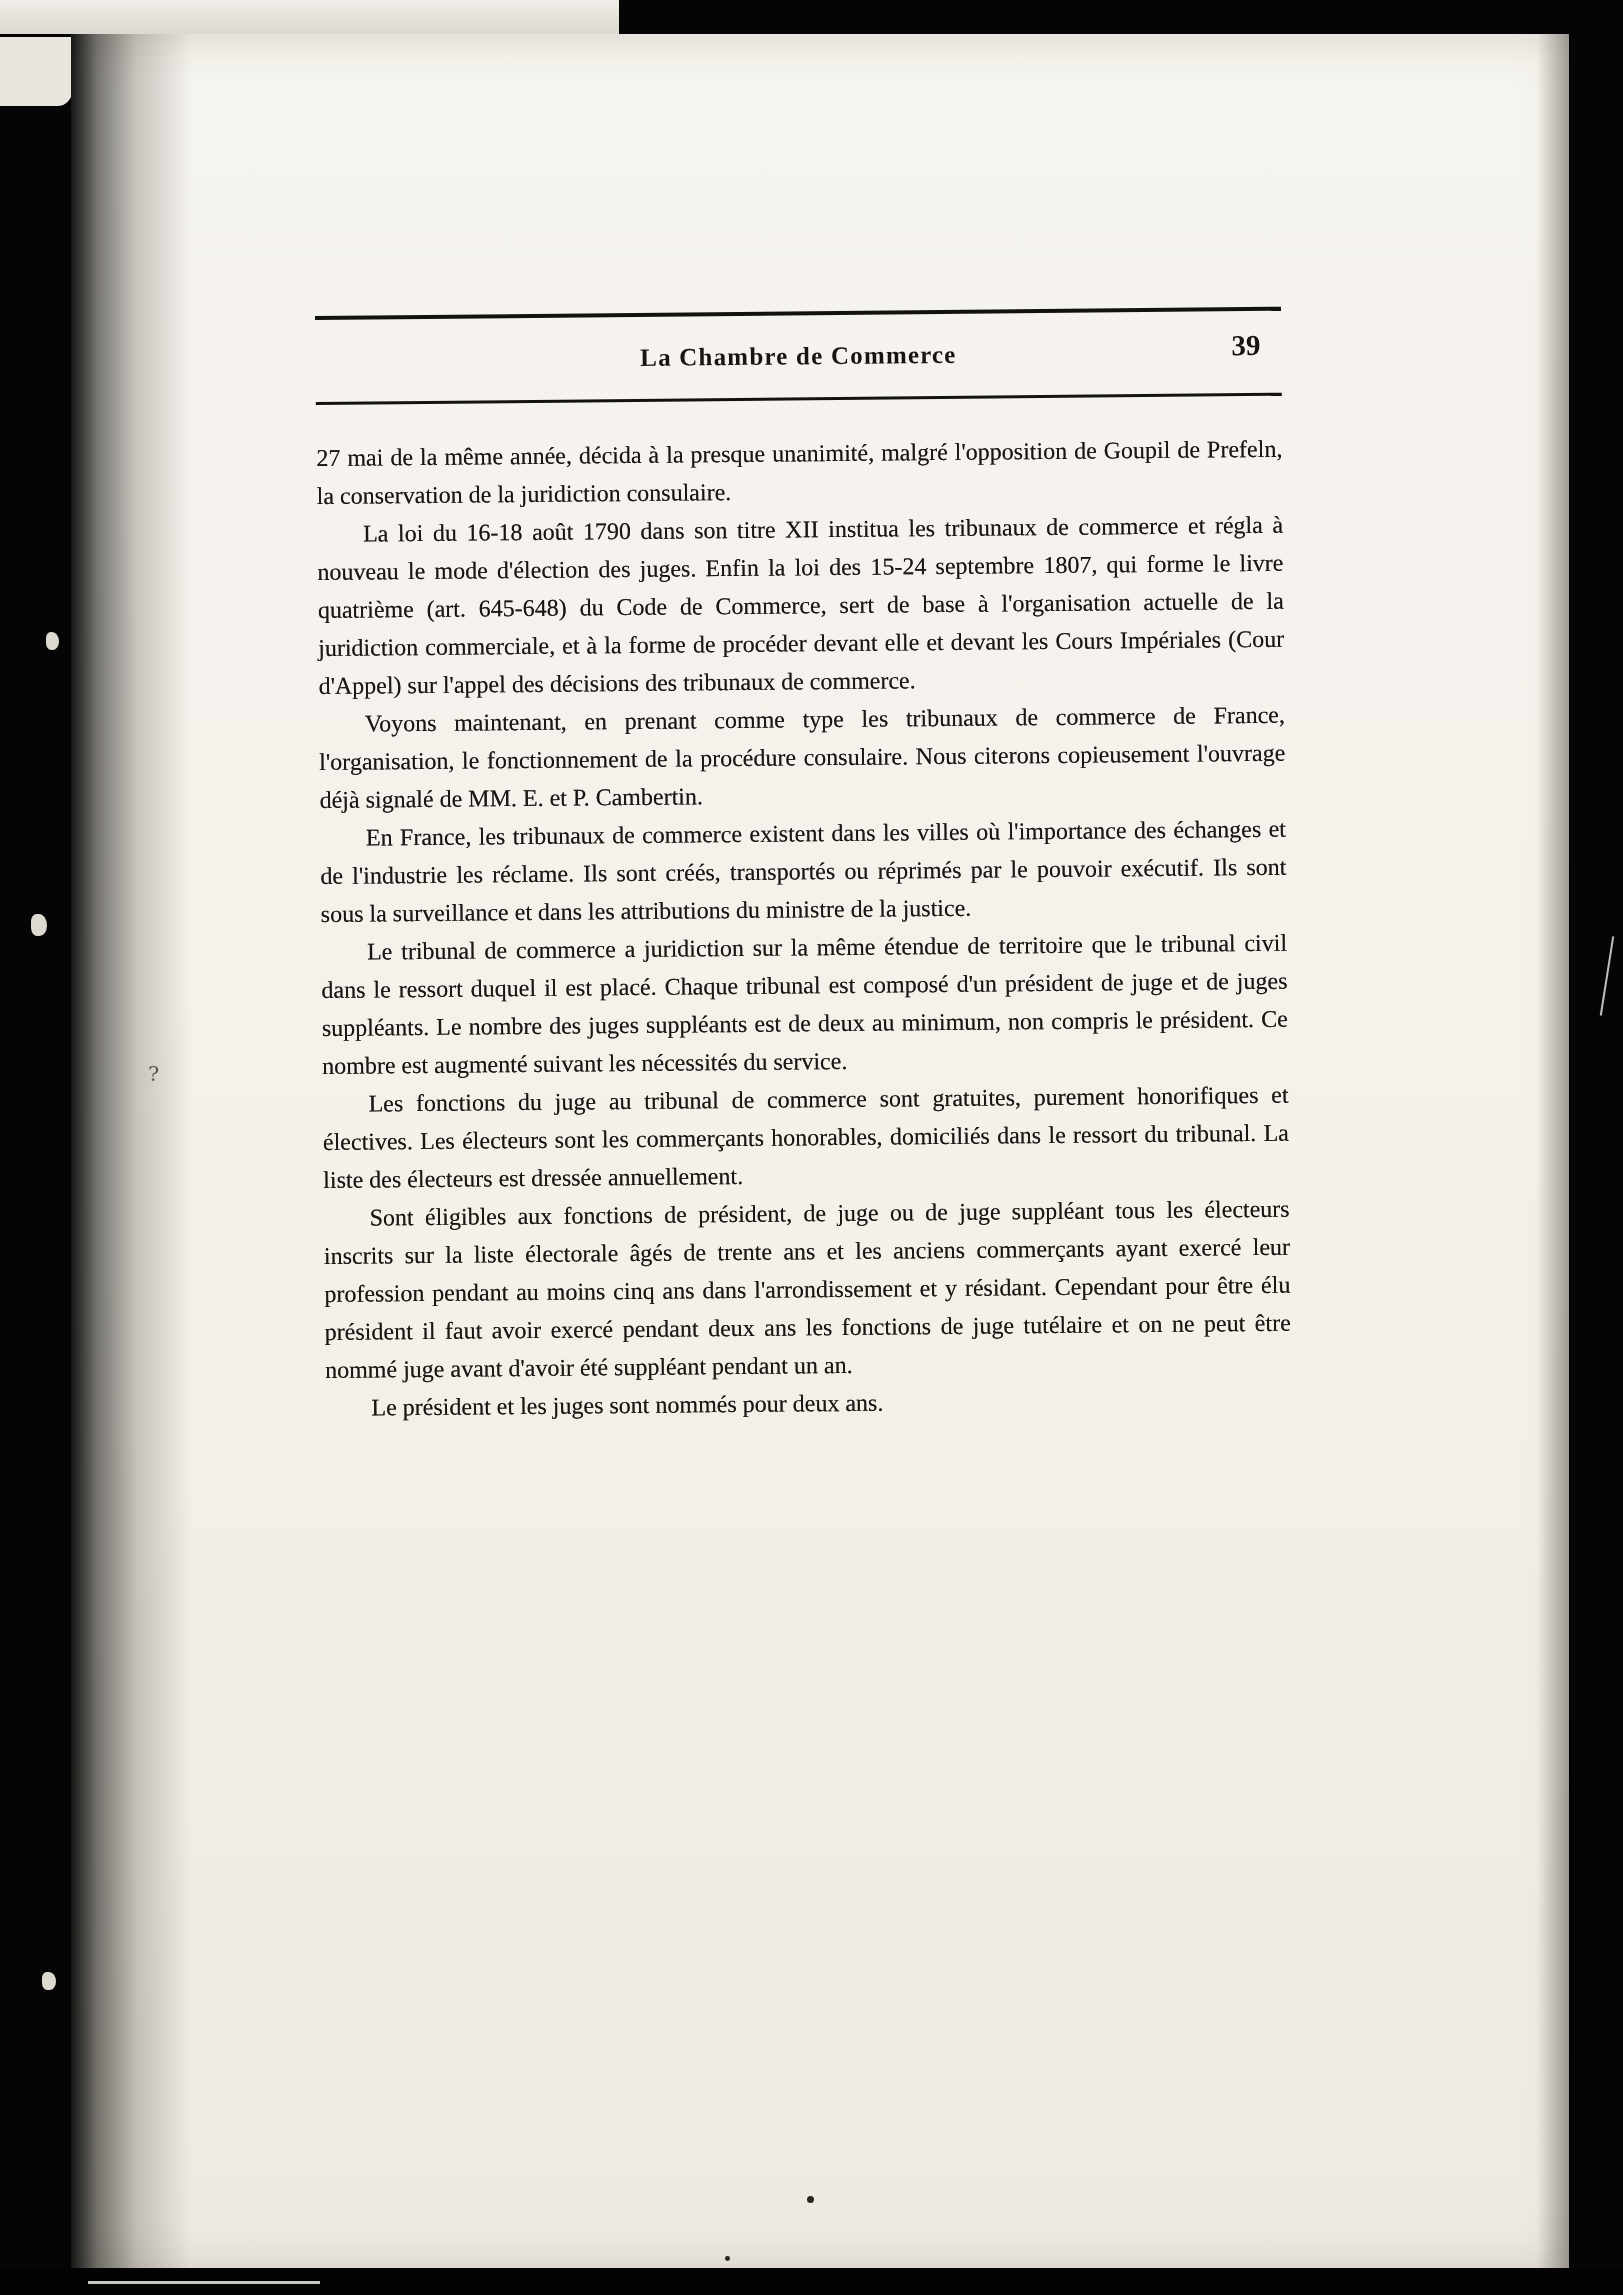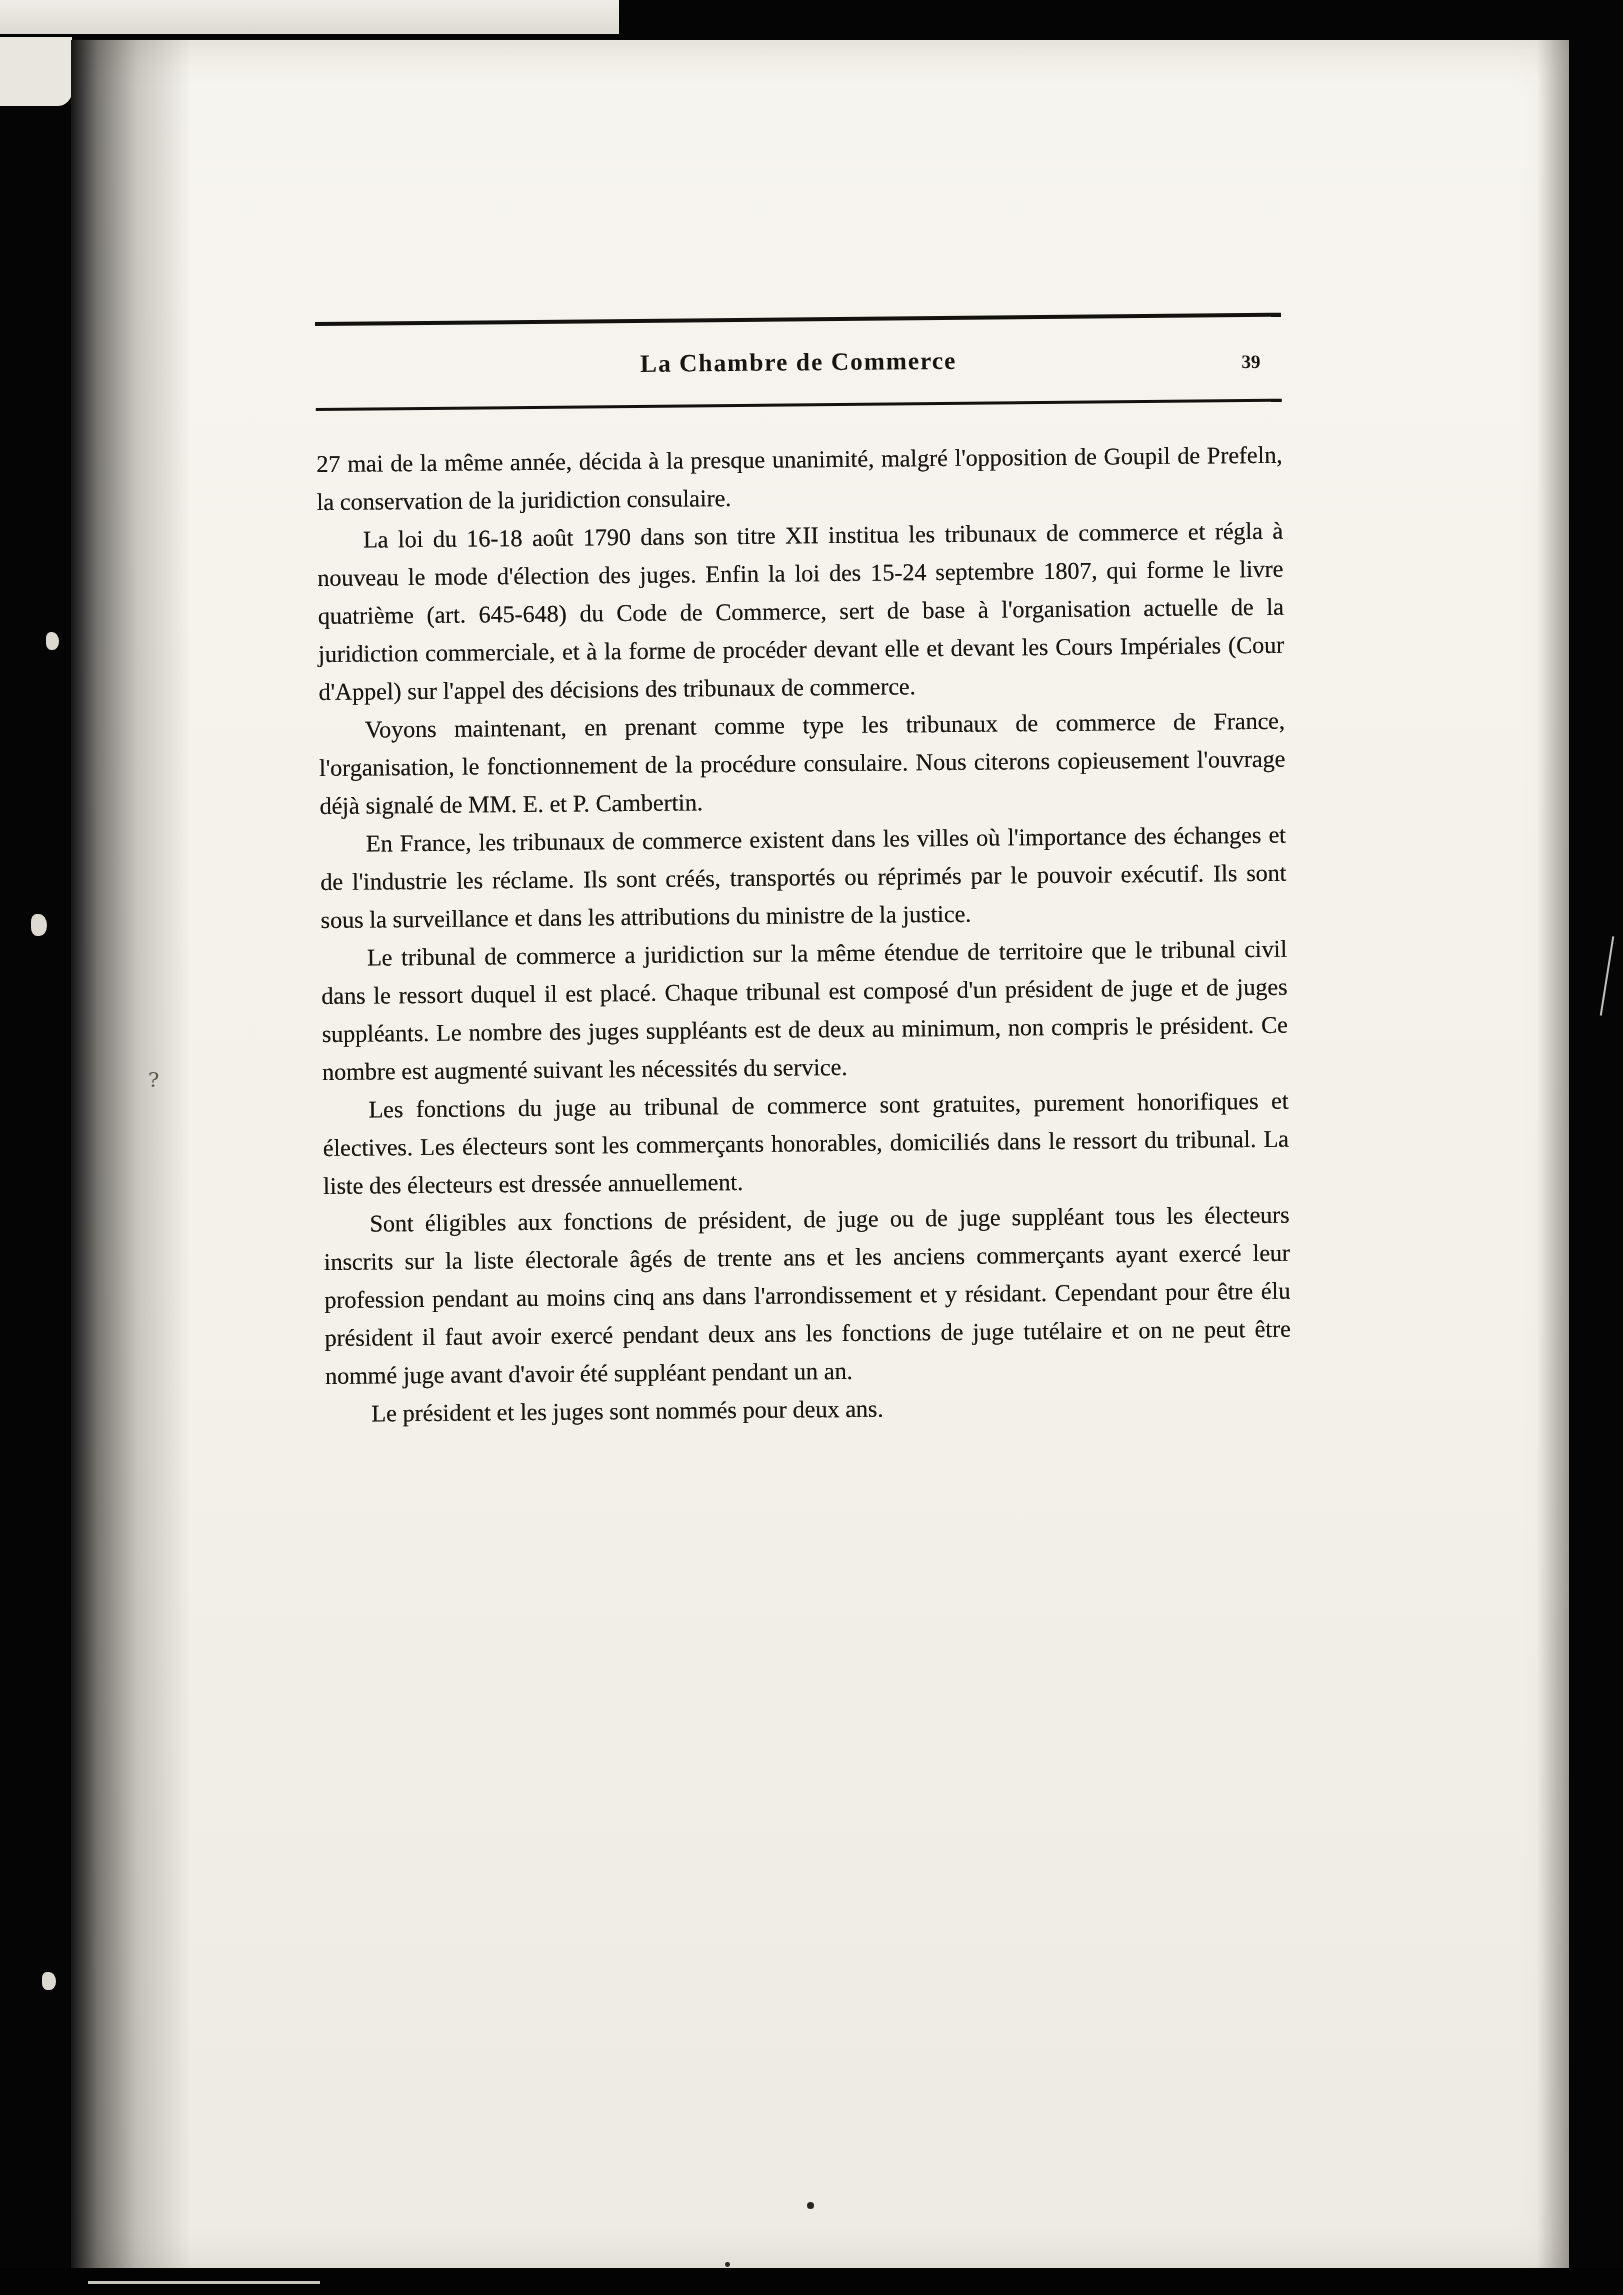--- a/index.html
+++ b/index.html
@@ -33,21 +33,21 @@
     background: #e9e6df;
     border-bottom-right-radius: 14.4px;
   }
   .edge-speck {
     position: absolute;
     background: #ddd9d0;
     border-radius: 40% 60% 55% 45%;
   }
   .paper {
     position: absolute;
-    left: 71px; top: 40px;
+    left: 71px; top: 34px;
     width: 1498px; height: 2236px;
     background: linear-gradient(180deg, #f6f4ee 0%, #f3f1ea 55%, #edeae2 100%);
     box-shadow: inset 0 0 48px rgba(60,50,30,0.18);
   }
   .gutter-shadow {
     position: absolute;
     left: 0; top: 0;
     width: 120px; height: 100%;
     background: linear-gradient(90deg,
       rgba(5,5,5,0.92) 0%,
@@ -107,24 +107,23 @@
     display: inline-block;
     margin-top: 14.4px;
     font-size: 25px;
     font-weight: bold;
     letter-spacing: 1.2px;
     color: #181511;
   }
   .page-number {
     position: absolute;
     right: 21px; top: 4.8px;
-    font-size: 19px;
+    font-size: 29px;
     font-weight: bold;
     color: #181511;
-    margin-top: 16px;
   }
   .body-text {
     margin-top: 34px;
     font-size: 24px;
     line-height: 38px;
     text-align: justify;
     color: #1a1713;
     text-shadow: 0 0 0.5px rgba(20,15,10,0.65);
   }
   .body-text p {

